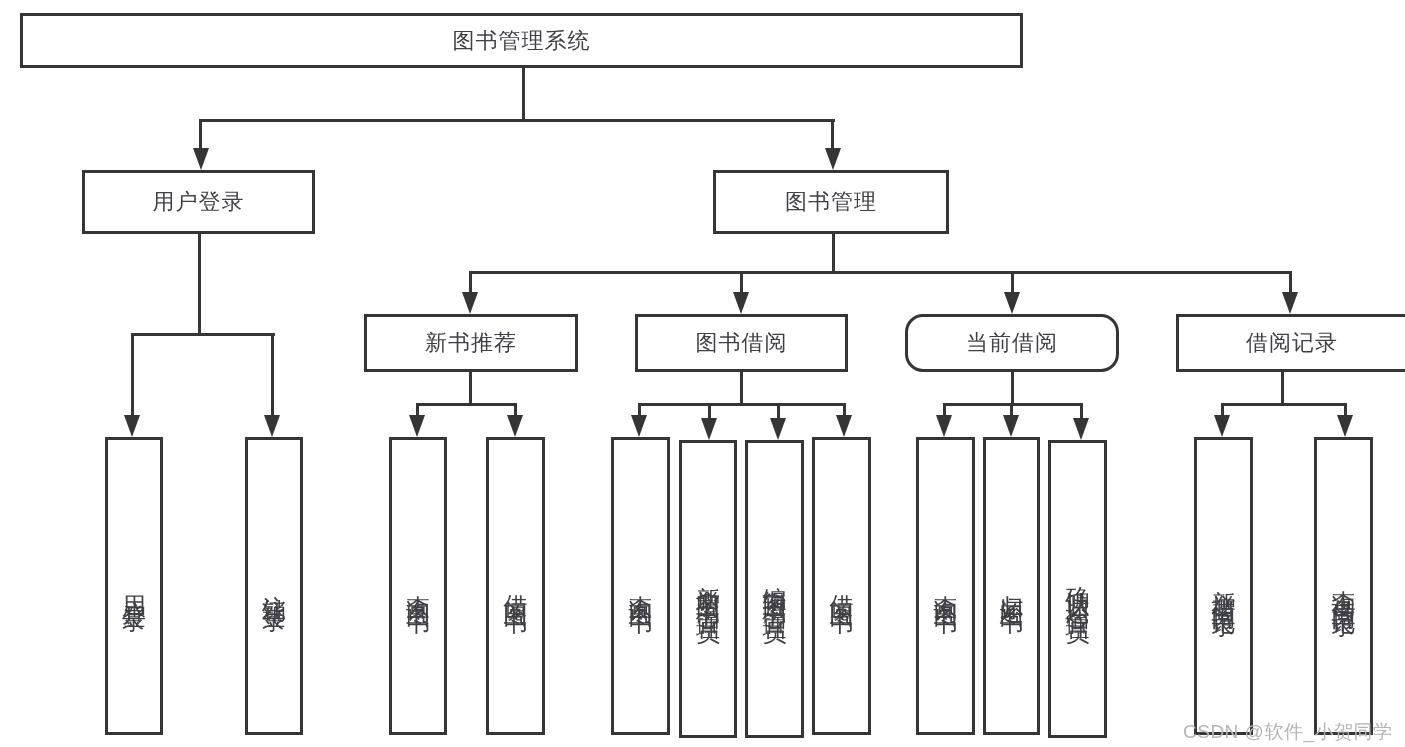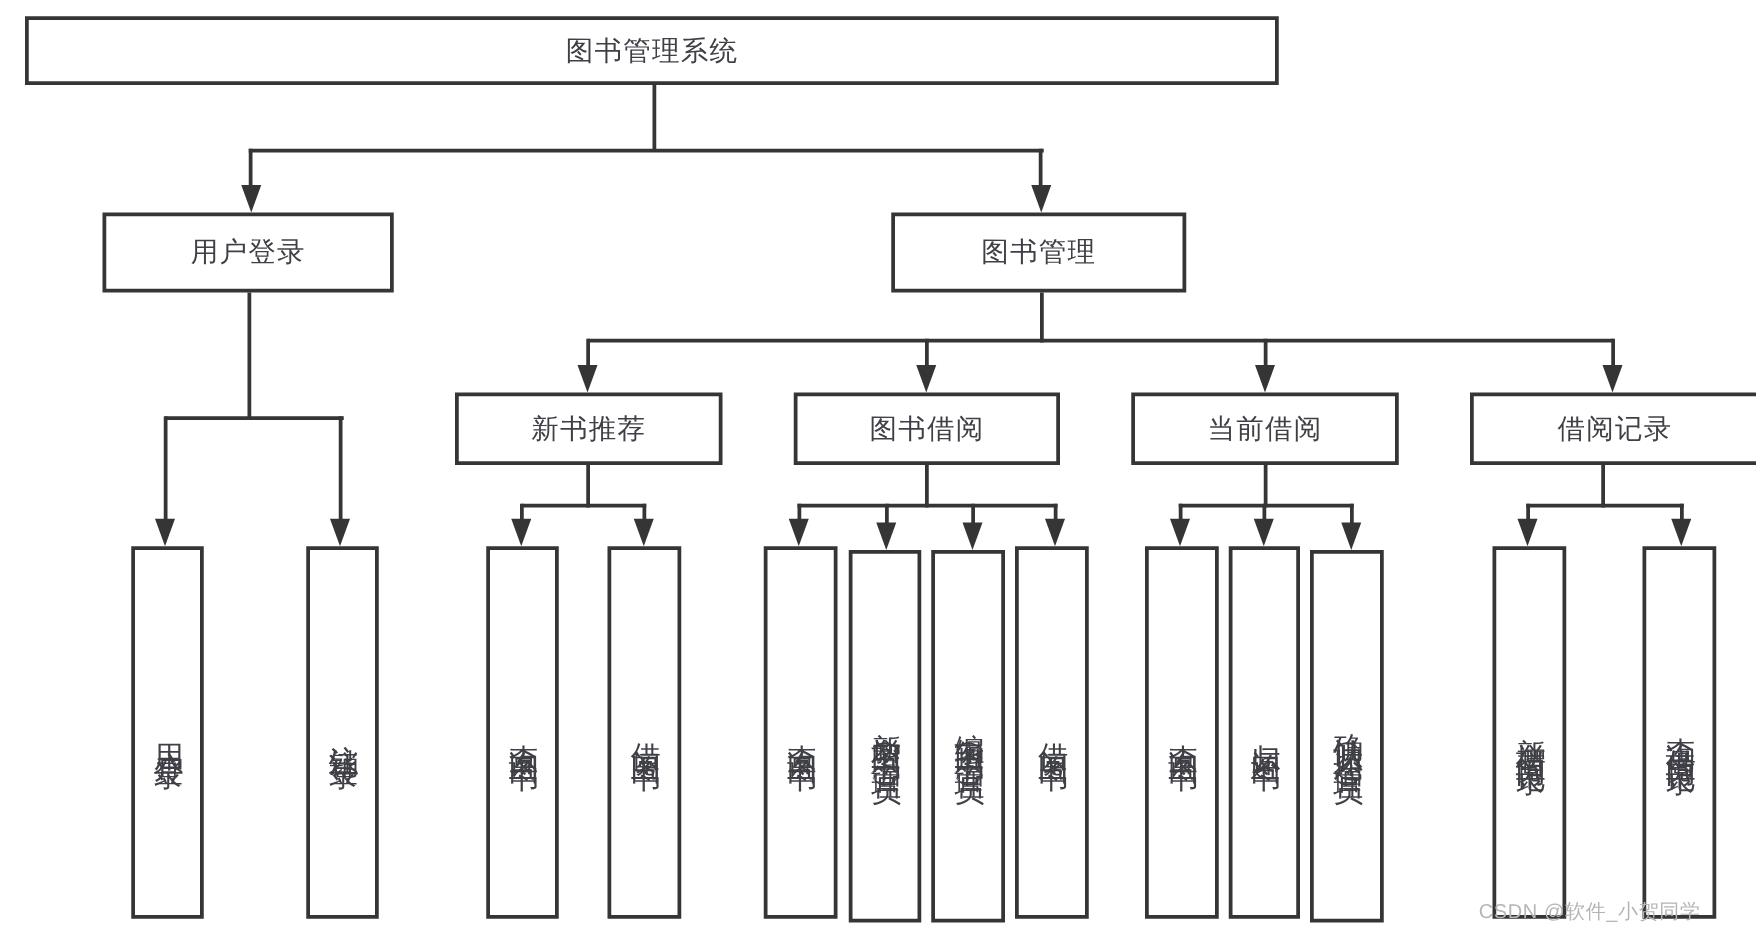--- a/index.html
+++ b/index.html
@@ -41,21 +41,21 @@
   .ln{position:absolute;background:var(--line);}
   .ar{
     position:absolute;width:0;height:0;
     border-left:8px solid transparent;
     border-right:8px solid transparent;
     border-top:22px solid var(--line);
   }
   .watermark{
     position:absolute;
     left:1183px;top:719px;
-    font-size:16px;
+    font-size:19px;
     color:var(--watermark);
     white-space:nowrap;
     z-index:5;
     letter-spacing:0.5px;
   }
 </style>
 </head>
 <body>
 
 <div class="canvas">
@@ -95,21 +95,21 @@
   <i class="ar" style="left:733px;top:292px;"></i>
   <i class="ar" style="left:1004px;top:292px;"></i>
   <i class="ar" style="left:1282px;top:292px;"></i>
 
   <div class="node" style="left:364px;top:314px;width:214px;height:58px;text-align:center;">
     <span>新书推荐</span>
   </div>
   <div class="node" style="left:635px;top:314px;width:213px;height:58px;">
     <span>图书借阅</span>
   </div>
-  <div class="node" style="left:905px;top:314px;width:214px;height:58px;">
+  <div class="node" style="left:905px;top:314px;width:214px;height:58px;border-radius:18px;">
     <span>当前借阅</span>
   </div>
   <div class="node" style="left:1176px;top:314px;width:232px;height:58px;">
     <span>借阅记录</span>
   </div>
 
   <i class="ln" style="left:469px;top:372px;width:3px;height:34px;"></i>
   <i class="ln" style="left:417px;top:403px;width:100px;height:3px;"></i>
   <i class="ln" style="left:416px;top:403px;width:3px;height:14px;"></i>
   <i class="ln" style="left:514px;top:403px;width:3px;height:14px;"></i>

